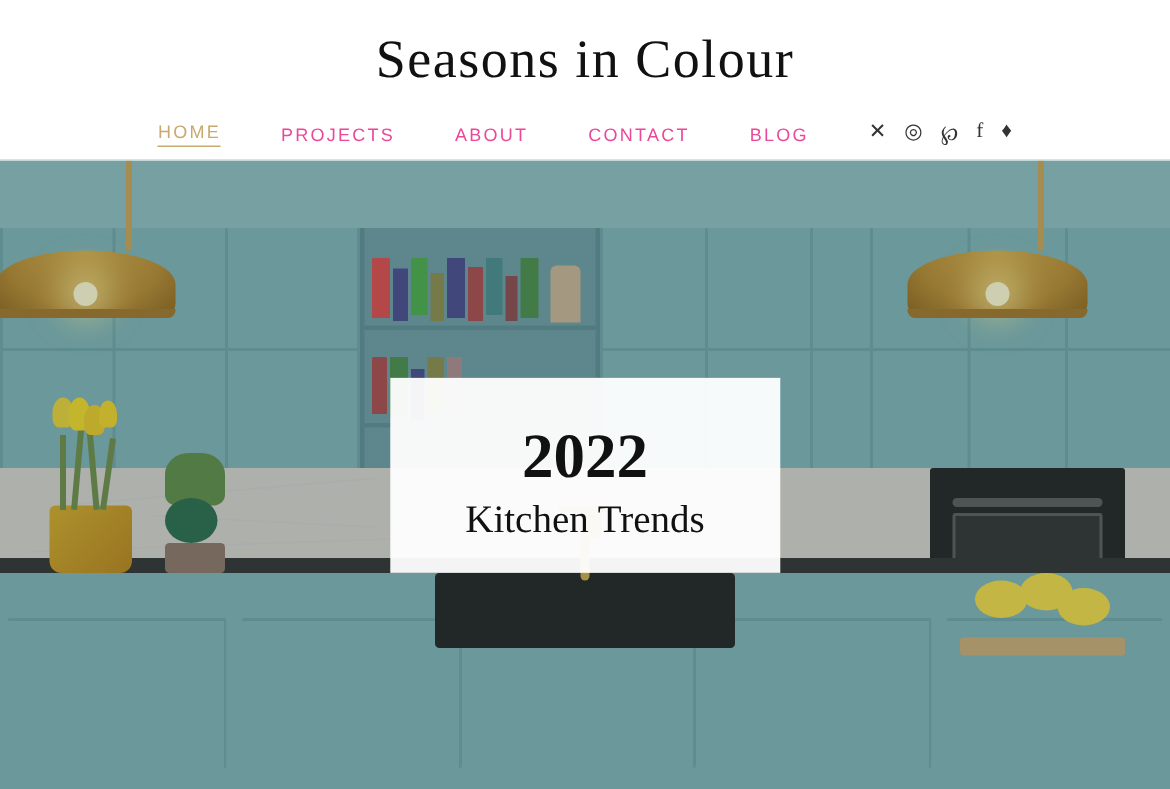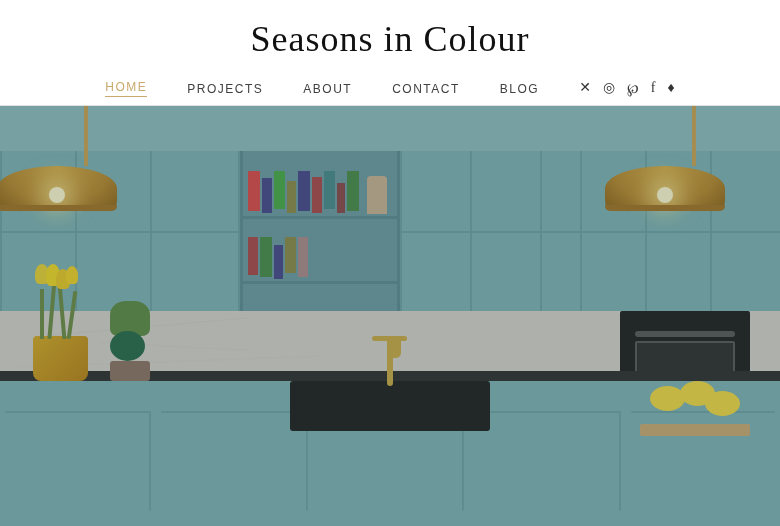--- a/index.html
+++ b/index.html
@@ -41,21 +41,21 @@
     .nav-links {
       display: flex;
       align-items: center;
       gap: 40px;
     }
 
     .nav-item {
       font-family: Arial, sans-serif;
       font-size: 12px;
       letter-spacing: 1.5px;
-      color: #404040;
+      color: #ec4899;
       text-decoration: none;
       text-transform: uppercase;
       cursor: pointer;
     }
 
     .nav-item.active {
       color: #c8a96e;
       border-bottom: 1px solid #c8a96e;
       padding-bottom: 2px;
     }
@@ -513,14 +513,18 @@
         <div class="lemon" style="left:30px;top:5px;"></div>
         <div class="lemon" style="left:55px;top:15px;"></div>
 
         <div style="position:absolute;bottom:-10px;left:-10px;width:110px;height:12px;background:#c8a870;border-radius:2px;"></div>
       </div>
 
       <div class="scene-overlay"></div>
     </div>
   </div>
 
+  <div class="content-box">
+    <div class="content-year">2022</div>
+    <div class="content-subtitle">Kitchen Trends</div>
+  </div>
 
 </div>
 
 </body></html>

